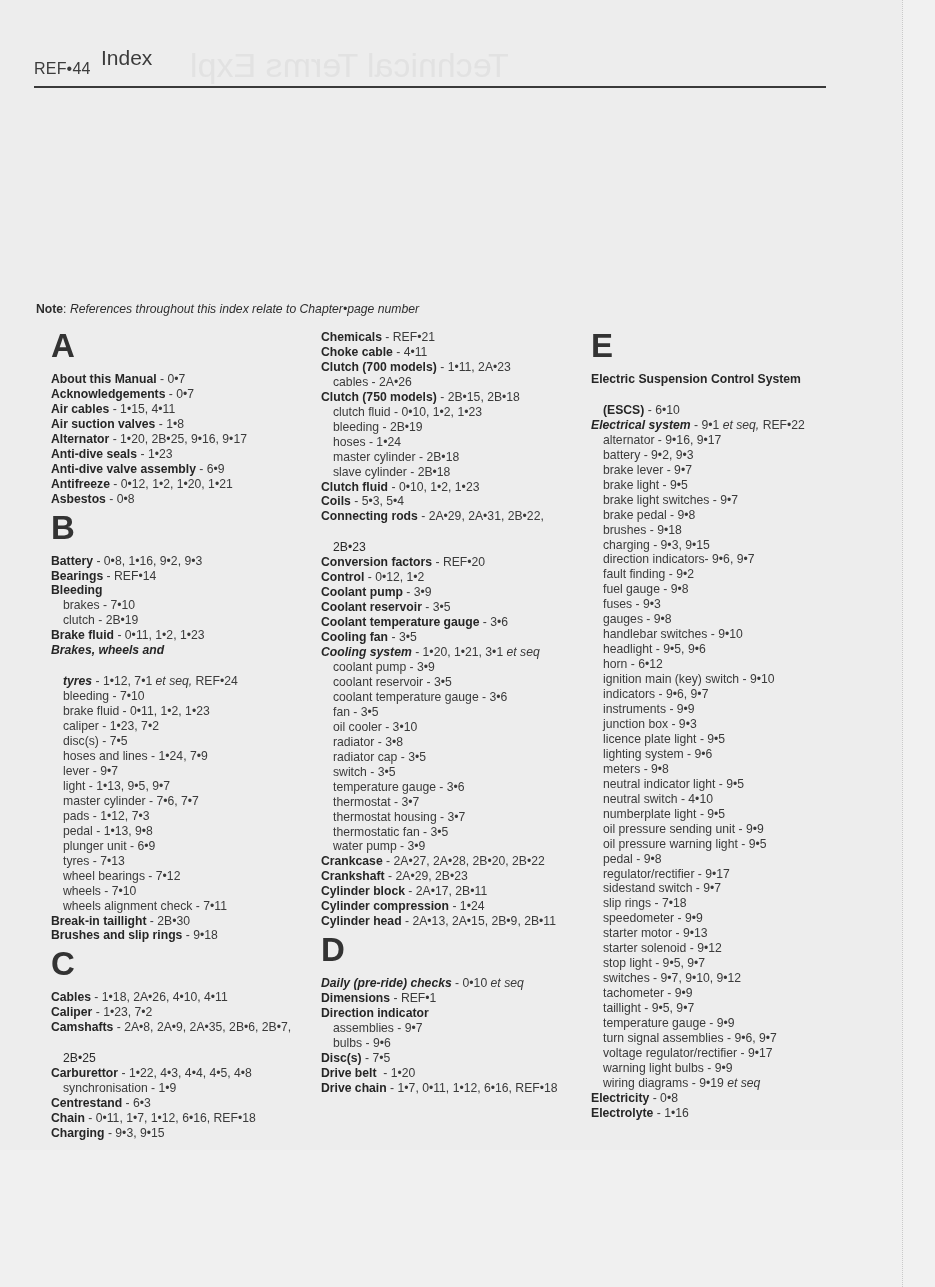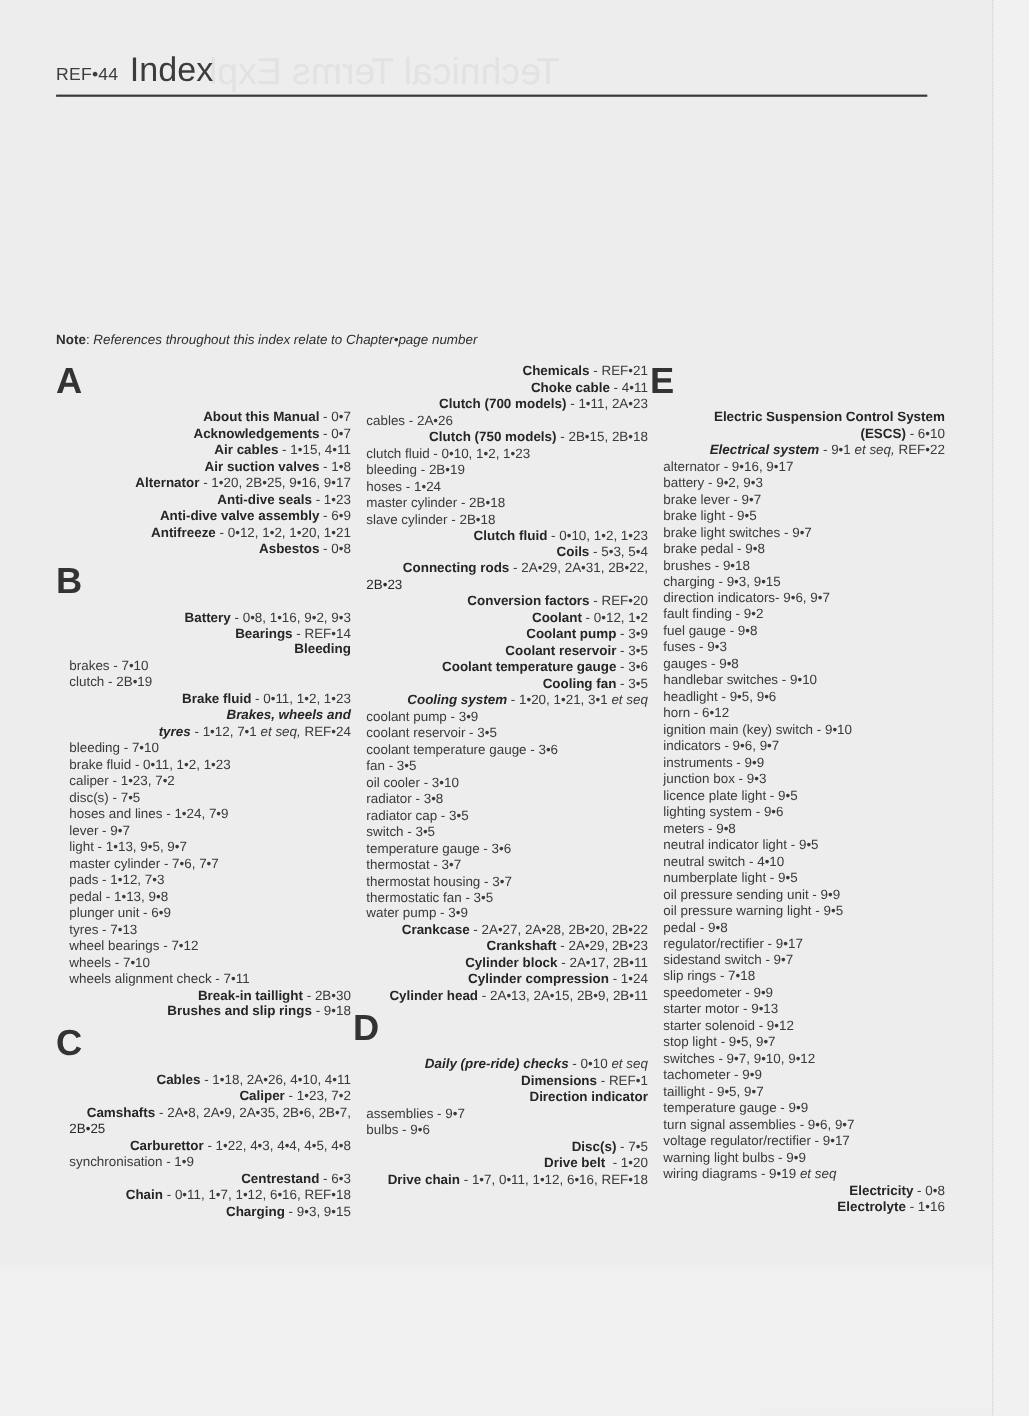--- a/index.html
+++ b/index.html
@@ -17,52 +17,52 @@
   }
   .scan-shadow {
     position: absolute; left: 0; top: 1150px; width: 935px; height: 137px;
     background: #f0f0f0;
   }
   .bleed {
     position: absolute; color: #dcdcdc; font-size: 10px; line-height: 13px;
     transform: scaleX(-1); white-space: pre; pointer-events: none;
   }
   .header {
-    position: absolute; left: 51px; top: 46px; width: 792px; height: 40px;
+    position: absolute; left: 34px; top: 46px; width: 792px; height: 40px;
     border-bottom: 2px solid #3a3a3a;
   }
   .header .ref {
     position: absolute; left: 0; top: 14px; font-size: 16px; color: #3c3c3c; letter-spacing: 0.2px;
   }
   .header .title {
-    position: absolute; left: 67px; top: 0px; font-size: 31px; color: #3c3c3c; font-weight: normal; text-align: right;
+    position: absolute; left: 67px; top: 0px; font-size: 21px; color: #3c3c3c; font-weight: normal; text-align: right;
   }
   .note {
-    position: absolute; left: 51px; top: 302px; font-size: 12.2px; color: #2e2e2e;
+    position: absolute; left: 36px; top: 302px; font-size: 12.2px; color: #2e2e2e;
   }
   .note b { font-weight: bold; }
   .note i { font-style: italic; }
   .col {
     position: absolute; top: 326px; width: 268px;
     font-size: 12.2px; line-height: 14.95px;
   }
   .col1 { left: 51px; }
   .col2 { left: 321px; top: 330px; }
   .col3 { left: 591px; }
   .letter {
     font-size: 33px; font-weight: bold; line-height: 36px; color: #333;
     margin: 2px 0 8px 0; height: 36px;
   }
-  .entry { white-space: nowrap; text-align: right; }
+  .entry { white-space: nowrap; }
   .entry .term { font-weight: bold; color: #262626; }
   .entry .term.it { font-style: italic; }
   .entry .refs { color: #3a3a3a; }
   .entry .refs i { font-style: italic; }
   .sub { padding-left: 12px; color: #3a3a3a; white-space: nowrap; }
-  .cont { padding-left: 12px; white-space: nowrap; }
+  .cont { padding-left: 12px; white-space: nowrap; margin-top: 16px; }
 </style>
 </head>
 <body>
 
 <div class="scan-shadow"></div>
 <div class="page-edge"></div>
 
 <div class="bleed" style="left:190px; top:48px; font-size:34px; line-height:34px; color:#e2e2e2;">Technical Terms Expl</div>
 
 <div class="header">
@@ -144,21 +144,21 @@
       <div class="sub">bleeding - 2B•19</div>
       <div class="sub">hoses - 1•24</div>
       <div class="sub">master cylinder - 2B•18</div>
       <div class="sub">slave cylinder - 2B•18</div>
     </div>
   <div class="entry"><span class="term">Clutch fluid</span><span class="refs"> - <span>0•10, 1•2, 1•23</span></span></div>
   <div class="entry"><span class="term">Coils</span><span class="refs"> - <span>5•3, 5•4</span></span></div>
   <div class="entry"><span class="term">Connecting rods</span><span class="refs"> - <span>2A•29, 2A•31, 2B•22,</span></span></div>
   <div class="cont refs">2B•23</div>
   <div class="entry"><span class="term">Conversion factors</span><span class="refs"> - <span>REF•20</span></span></div>
-  <div class="entry"><span class="term">Coolant</span><span class="refs"> - <span>0•12, 1•2</span></span></div>
+  <div class="entry"><span class="term">Control</span><span class="refs"> - <span>0•12, 1•2</span></span></div>
   <div class="entry"><span class="term">Coolant pump</span><span class="refs"> - <span>3•9</span></span></div>
   <div class="entry"><span class="term">Coolant reservoir</span><span class="refs"> - <span>3•5</span></span></div>
   <div class="entry"><span class="term">Coolant temperature gauge</span><span class="refs"> - <span>3•6</span></span></div>
   <div class="entry"><span class="term">Cooling fan</span><span class="refs"> - <span>3•5</span></span></div>
   <div class="entry"><span class="term it">Cooling system</span><span class="refs"> - <span>1•20, 1•21, 3•1</span> <i>et seq</i></span></div>
   <div id="list-cooling">
       <div class="sub">coolant pump - 3•9</div>
       <div class="sub">coolant reservoir - 3•5</div>
       <div class="sub">coolant temperature gauge - 3•6</div>
       <div class="sub">fan - 3•5</div>

